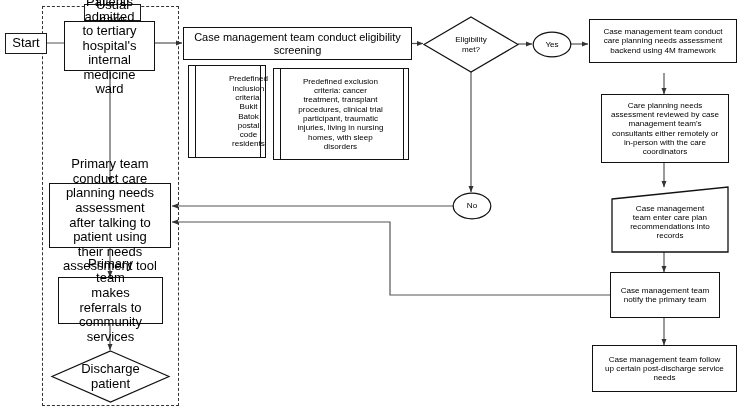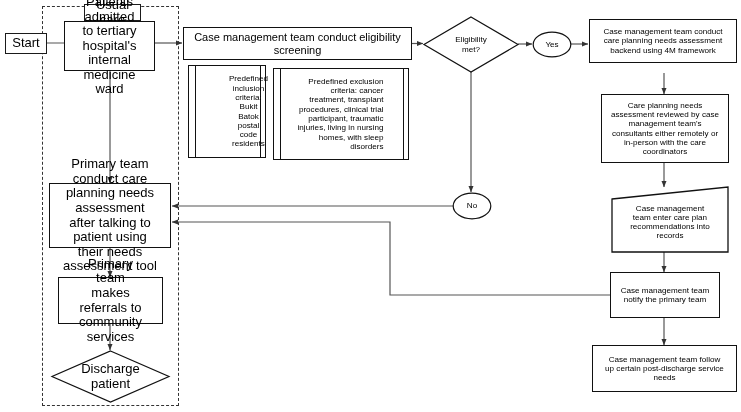--- a/index.html
+++ b/index.html
@@ -182,21 +182,21 @@
 inclusion
 criteria:
 Bukit Batok
 postal code
 residents</div>
   </div>
 
   <div class="predef" style="left:273px; top:68px; width:136px; height:92px;">
     <div class="inner-lines" style="left:6px;"></div>
     <div class="inner-lines" style="left:129px;"></div>
-    <div class="txt fs8" style="left:8px; right:9px;text-align:right;">Predefined exclusion
+    <div class="txt fs8" style="left:8px; right:9px;">Predefined exclusion
 criteria: cancer
 treatment, transplant
 procedures, clinical trial
 participant, traumatic
 injuries, living in nursing
 homes, with sleep
 disorders</div>
   </div>
 
   <svg class="shape-svg" style="left:423px; top:16px; width:96px; height:57px;" viewBox="0 0 96 57">

